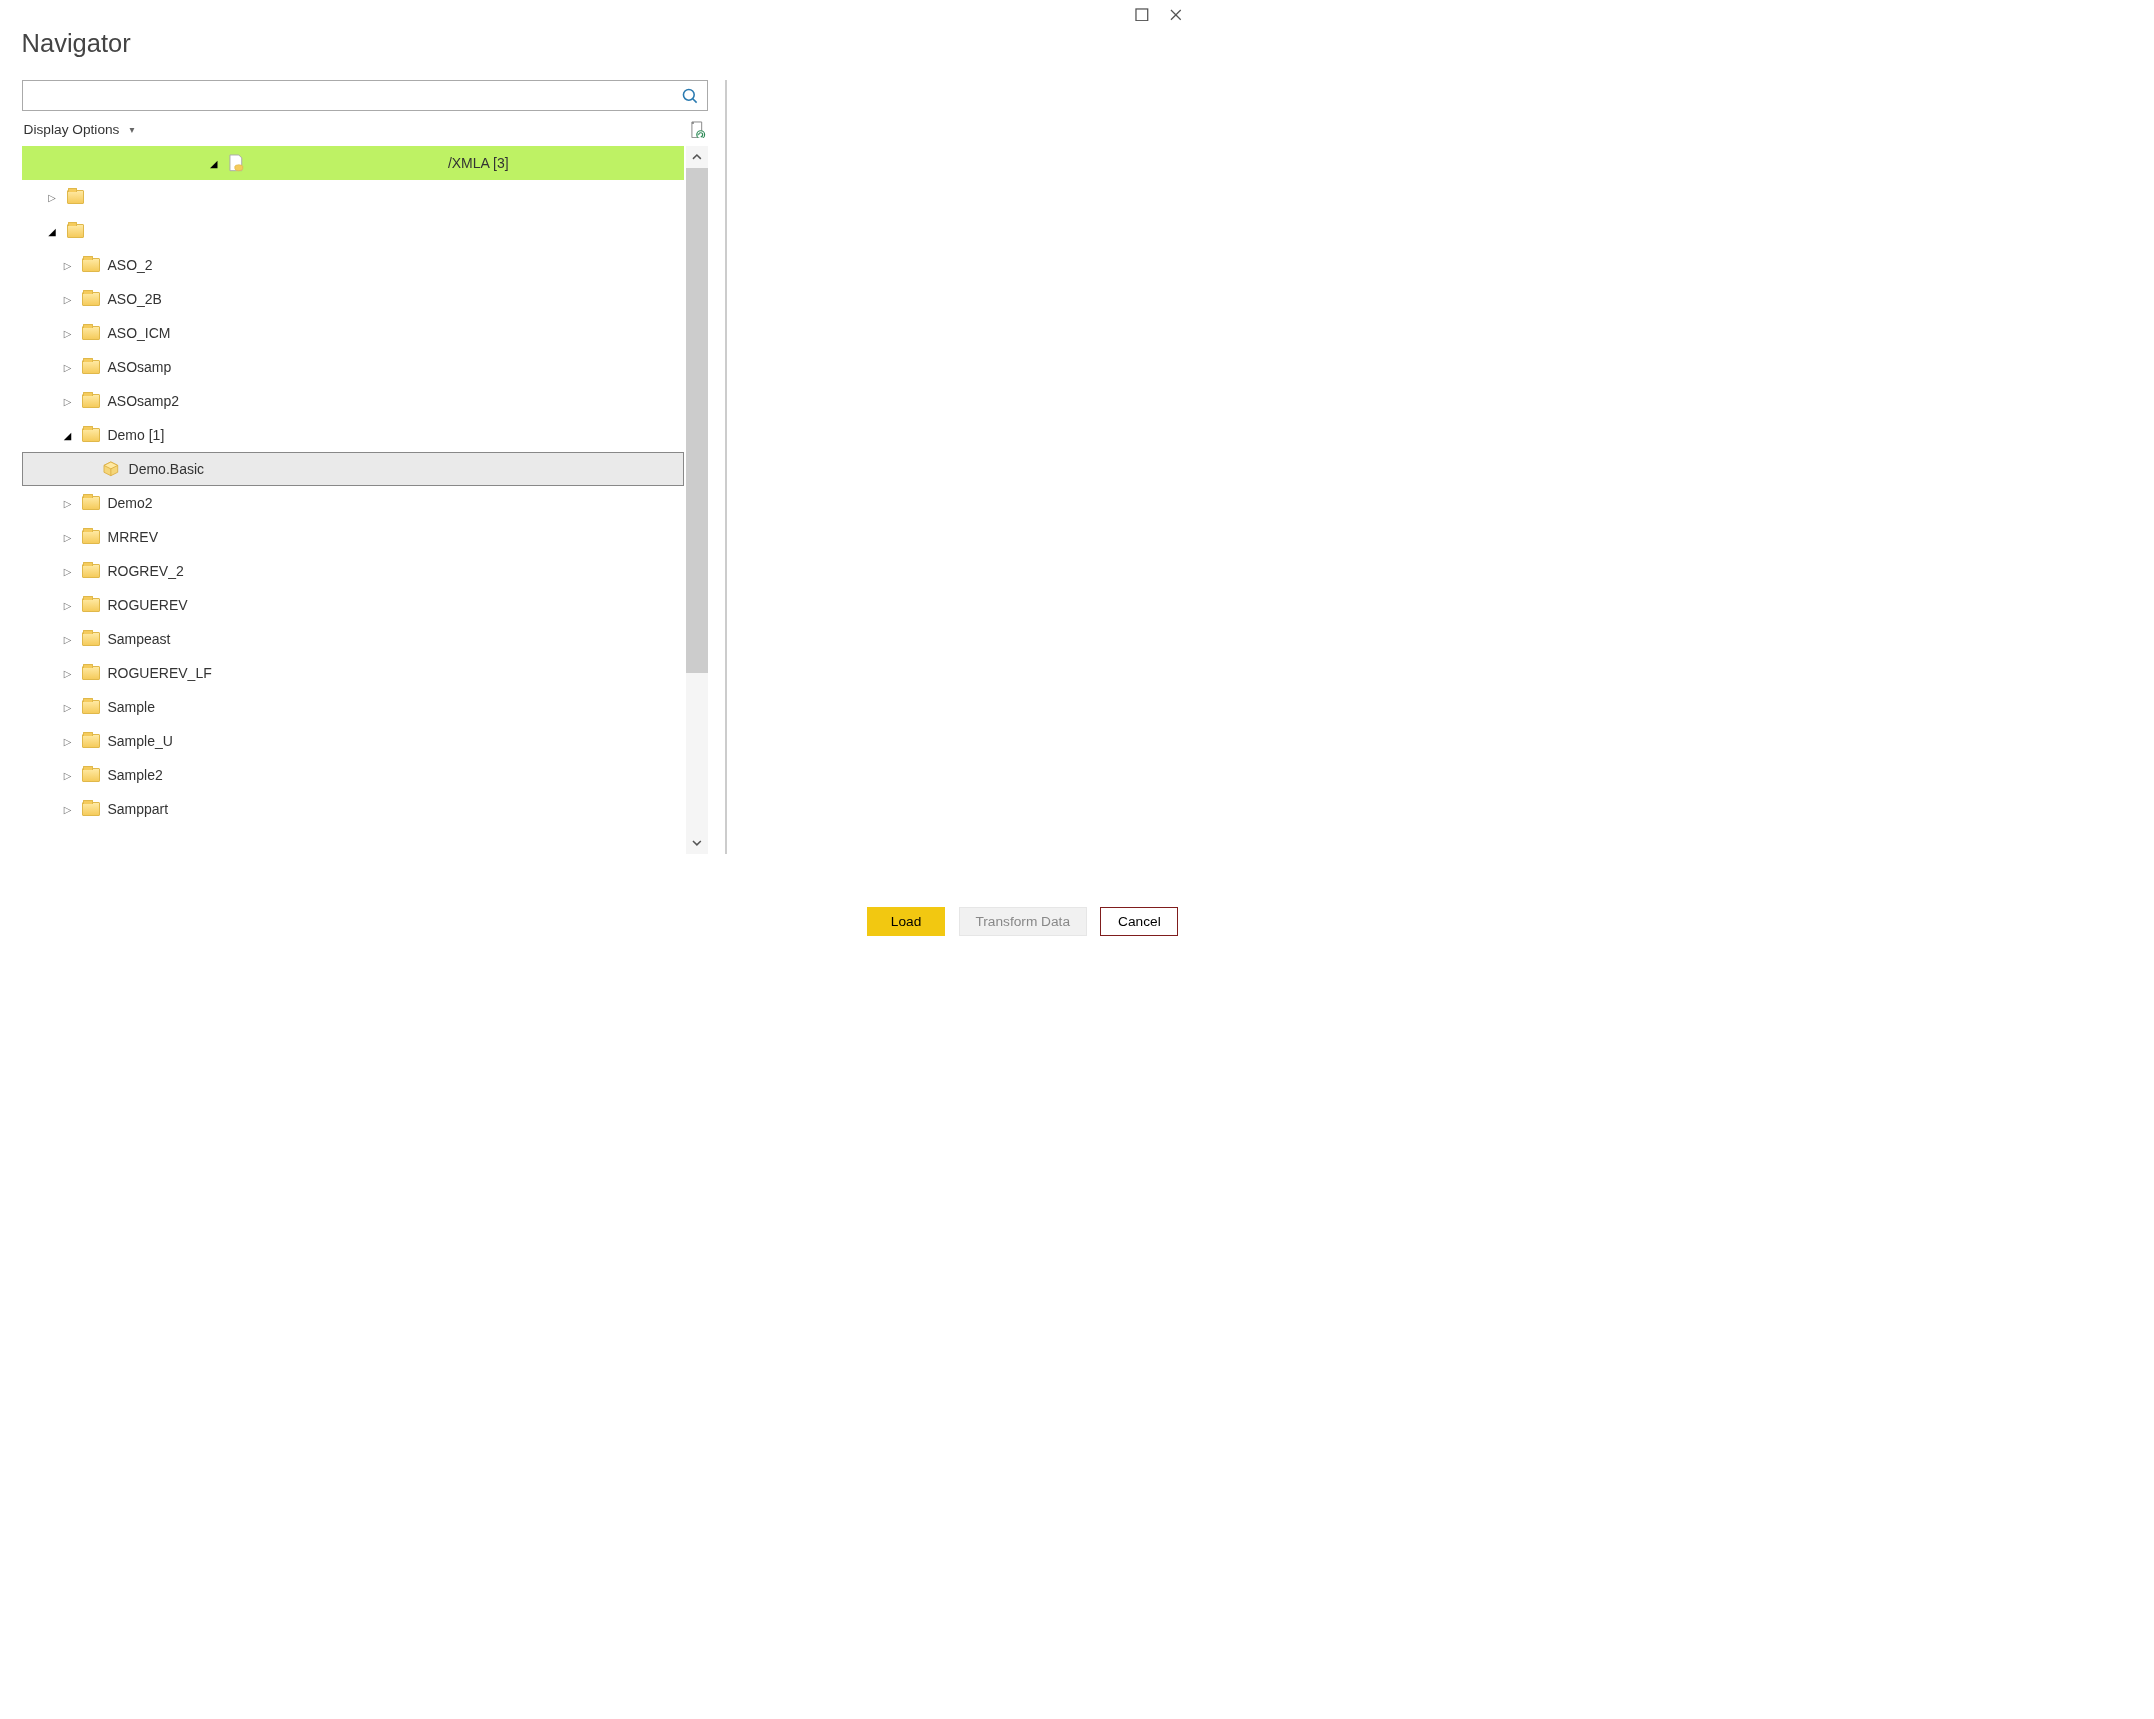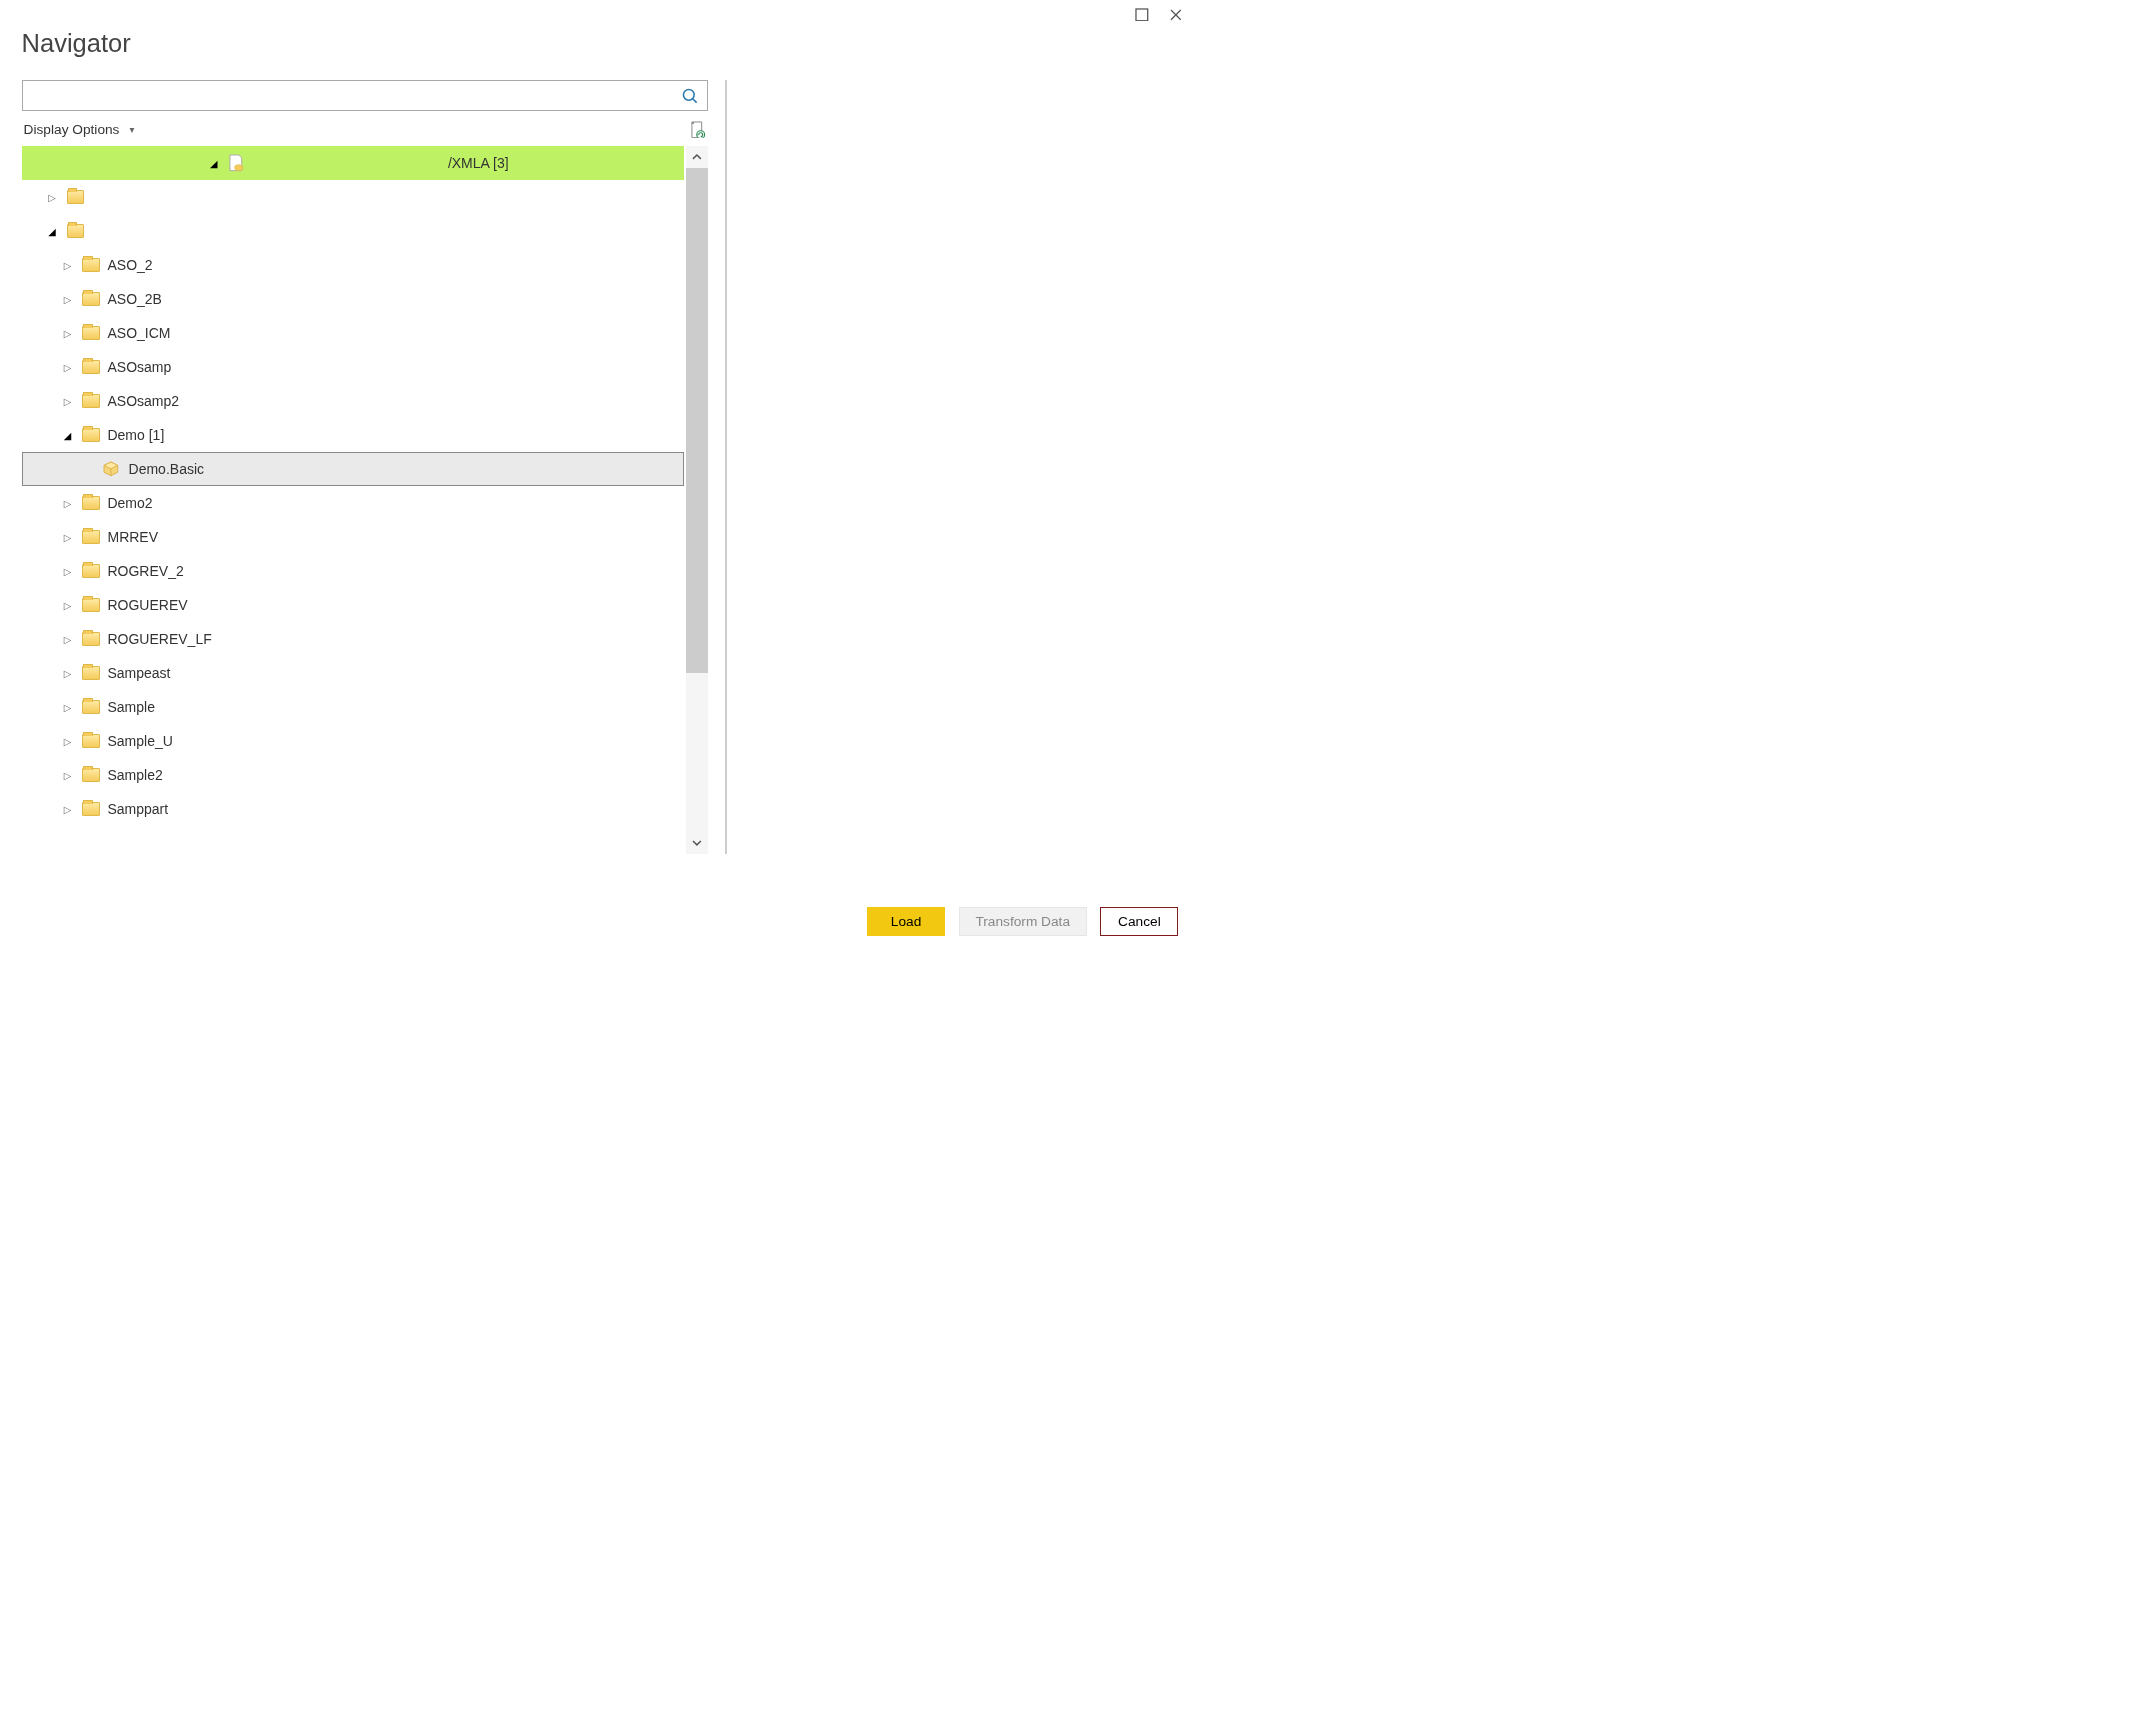--- a/index.html
+++ b/index.html
@@ -318,26 +318,26 @@
             <span class="label-text">ROGREV_2</span>
           </div>
           <div class="tree-row indent-2">
             <span class="expander collapsed"></span>
             <span class="folder-icon"></span>
             <span class="label-text">ROGUEREV</span>
           </div>
           <div class="tree-row indent-2">
             <span class="expander collapsed"></span>
             <span class="folder-icon"></span>
+            <span class="label-text">Sampeast</span>
+          </div>
+          <div class="tree-row indent-2">
+            <span class="expander collapsed"></span>
+            <span class="folder-icon"></span>
             <span class="label-text">ROGUEREV_LF</span>
-          </div>
-          <div class="tree-row indent-2">
-            <span class="expander collapsed"></span>
-            <span class="folder-icon"></span>
-            <span class="label-text">Sampeast</span>
           </div>
           <div class="tree-row indent-2">
             <span class="expander collapsed"></span>
             <span class="folder-icon"></span>
             <span class="label-text">Sample</span>
           </div>
           <div class="tree-row indent-2">
             <span class="expander collapsed"></span>
             <span class="folder-icon"></span>
             <span class="label-text">Sample_U</span>

